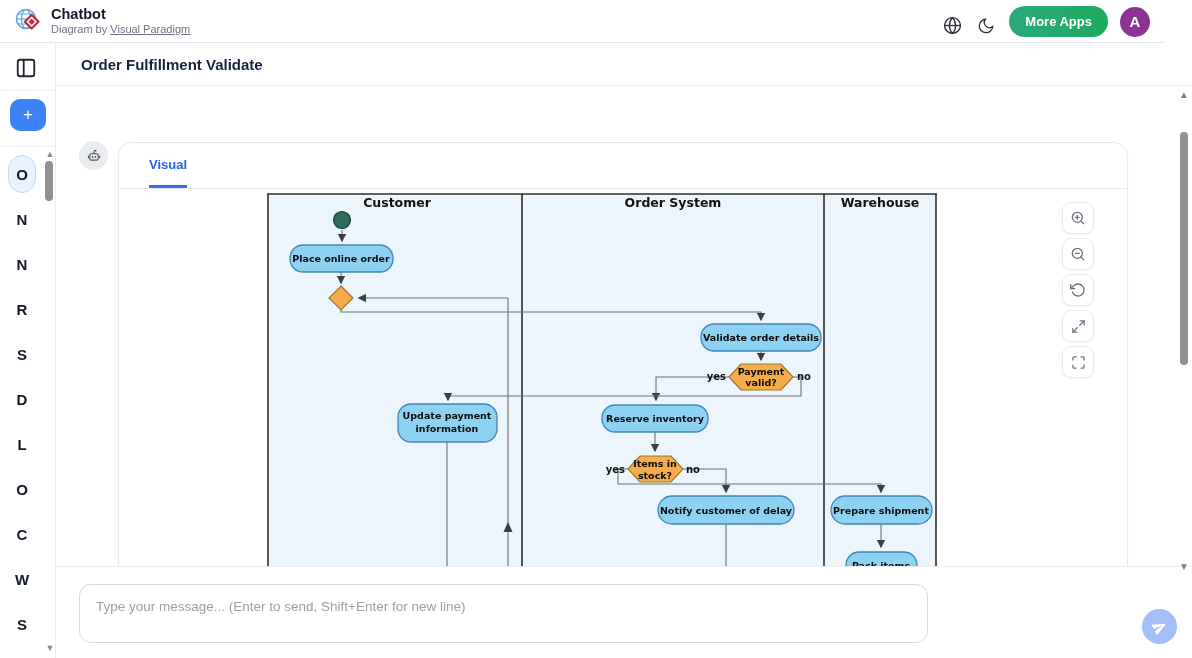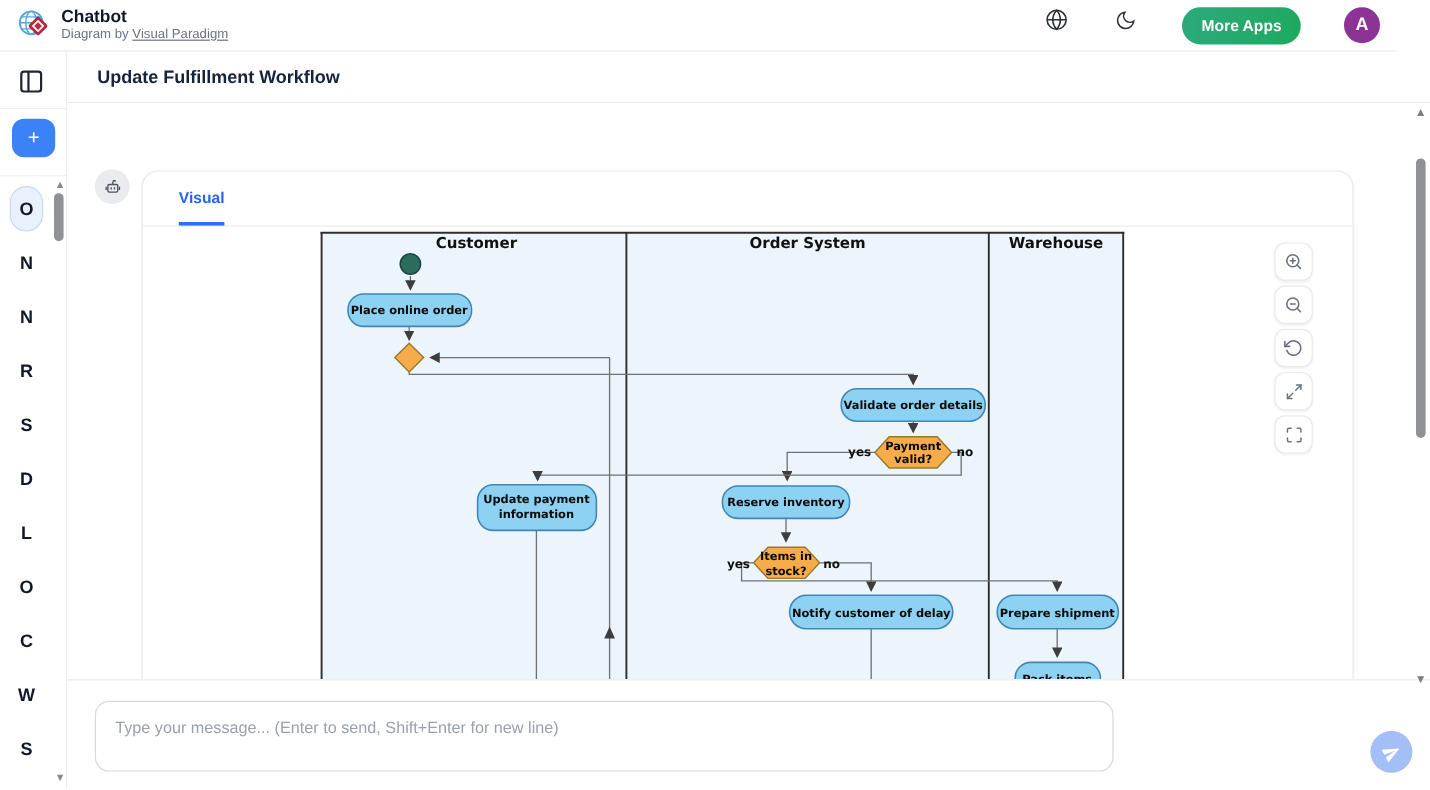--- a/index.html
+++ b/index.html
@@ -7,21 +7,21 @@
   .app { position:relative; width:1192px; height:658px; background:#fff; overflow:hidden;
          font-family:"Liberation Sans", sans-serif; color:#1f2937; }
 
   
   .topbar { position:absolute; left:0; top:0; width:1164px; height:43px; background:#fff;
             border-bottom:1px solid #e7e9ec; display:flex; align-items:center; padding:0 14px; z-index:30; }
   .logo { width:28px; height:28px; margin-right:9px; flex:0 0 auto; }
   .brand-title { font-size:14.5px; font-weight:700; color:#111827; line-height:1.15; }
   .brand-sub { font-size:11px; color:#6b7280; line-height:1.2; }
   .brand-sub a { color:#6b7280; text-decoration:underline; }
-  .topbar-right { margin-left:auto; display:flex; align-items:flex-start; gap:36px; }
+  .topbar-right { margin-left:auto; display:flex; align-items:flex-end; gap:12px; }
   .icon-btn { width:22px; height:22px; display:flex; align-items:center; justify-content:center; cursor:pointer; }
   .more-apps { background:linear-gradient(90deg,#2ca97c,#1ea95e); color:#fff; font-size:13px; font-weight:700;
                border:none; border-radius:18px; padding:8px 16px; cursor:pointer; }
   .avatar { width:30px; height:30px; border-radius:50%; background:#8d3396; color:#fff; font-size:15px;
             font-weight:700; display:flex; align-items:center; justify-content:center; cursor:pointer; }
 
   
   .sidebar { position:absolute; left:0; top:43px; width:56px; height:615px; background:#fff;
              border-right:1px solid #ededf0; z-index:20; }
   .sb-toggle { position:absolute; left:15px; top:14px; width:22px; height:22px; cursor:pointer; }
@@ -159,21 +159,21 @@
       <div class="sb-item">
           <span>S</span>
         </div>
     </div>
     <div class="sb-scroll-up">▲</div>
     <div class="sb-thumb"></div>
     <div class="sb-scroll-dn">▼</div>
   </nav>
 
   <div class="titlebar">
-    <span class="page-title">Update Fulfillment Workflow</span>
+    <span class="page-title">Order Fulfillment Validate</span>
   </div>
 
   <div class="chat-area">
 
     <div class="bot-avatar">
       <svg width="18" height="18" viewBox="0 0 24 24" fill="none" stroke="#4a5460" stroke-width="1.5">
         <rect x="6.5" y="9" width="11" height="8.5" rx="1.6"></rect>
         <line x1="10.2" y1="12" x2="10.2" y2="14.5"></line>
           <line x1="13.8" y1="12" x2="13.8" y2="14.5"></line>
         <line x1="12" y1="9" x2="12" y2="5.8"></line>

